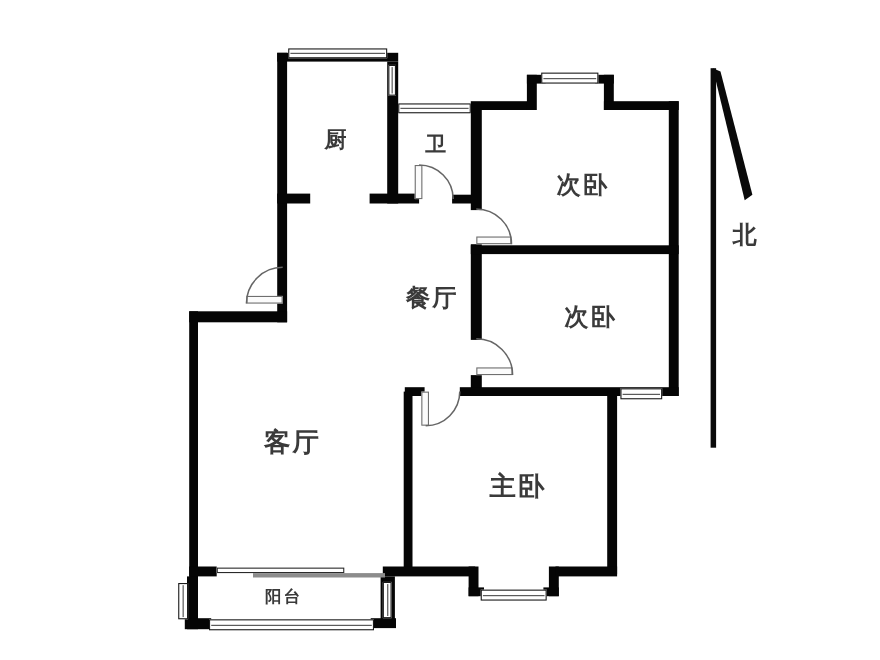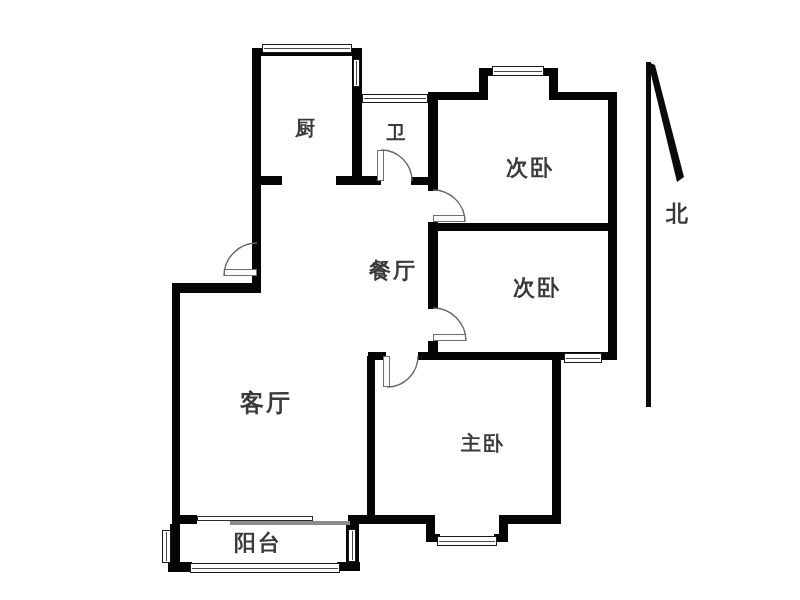--- a/index.html
+++ b/index.html
@@ -93,22 +93,22 @@
     <div class="leaf" style="left: 377px; top: 150px; width: 7px; height: 31px;"></div>
     <div class="leaf" style="left: 433px; top: 215px; width: 32px; height: 7px;"></div>
     <div class="leaf" style="left: 433px; top: 334px; width: 33px; height: 7px;"></div>
     <div class="leaf" style="left: 383px; top: 356px; width: 7px; height: 31px;"></div>
     <div class="room-label" style="left: 306px; top: 128px; font-size: 20px;">厨</div>
     <div class="room-label" style="left: 397px; top: 132px; font-size: 19px;">卫</div>
     <div class="room-label" style="left: 530px; top: 168px; font-size: 22px;">次卧</div>
     <div class="room-label" style="left: 537px; top: 288px; font-size: 22px;">次卧</div>
     <div class="room-label" style="left: 353px; top: 271px; font-size: 22px; margin-left: 40px;">餐厅</div>
     <div class="room-label" style="left: 266px; top: 403px; font-size: 24px;">客厅</div>
-    <div class="room-label" style="left: 483px; top: 443px; font-size: 20px;">主卧</div>
-    <div class="room-label" style="left: 258px; top: 543px; font-size: 22px;">阳台</div>
+    <div class="room-label" style="left: 471px; top: 443px; font-size: 24px;">主卧</div>
+    <div class="room-label" style="left: 258px; top: 543px; font-size: 15px;">阳台</div>
     <div class="compass-line" style="left: 646px; top: 62px; width: 5px; height: 345px;"></div>
     <div class="room-label" style="left: 678px; top: 214px; font-size: 22px;">北</div>
     <svg id="overlay" width="800" height="600" viewBox="0 0 800 600">
       <path d="M 224 276 A 33 33 0 0 1 257 243" fill="none" stroke="#666666" stroke-width="1.4"></path>
       <path d="M 381 150 A 31 31 0 0 1 412 181" fill="none" stroke="#666666" stroke-width="1.4"></path>
       <path d="M 433 190 A 32 32 0 0 1 465 222" fill="none" stroke="#666666" stroke-width="1.4"></path>
       <path d="M 433 308 A 33 33 0 0 1 466 341" fill="none" stroke="#666666" stroke-width="1.4"></path>
       <path d="M 418 356 A 31 31 0 0 1 387 387" fill="none" stroke="#666666" stroke-width="1.4"></path>
       <polygon points="648,62 655,65 684,177 677,182" fill="#0a0a0a"></polygon>
     </svg>

